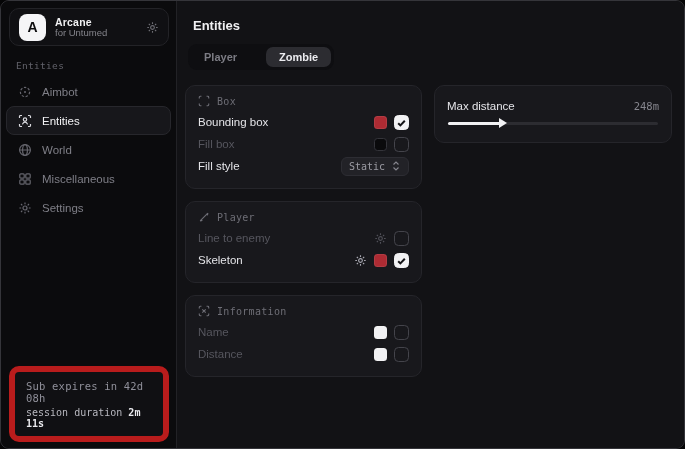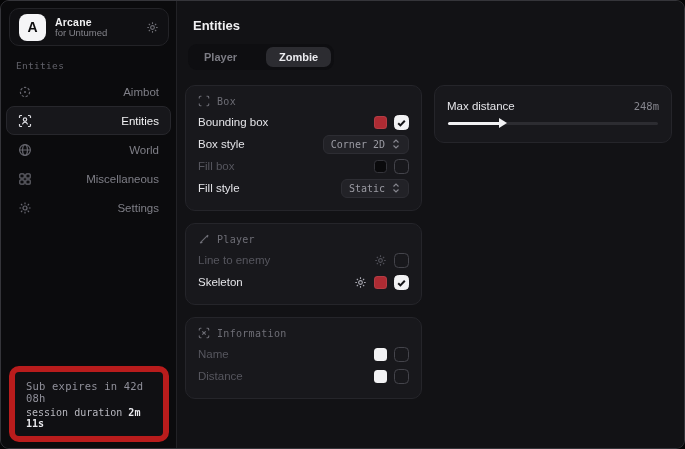--- a/index.html
+++ b/index.html
@@ -16,21 +16,21 @@
   .brand-text { flex:1; line-height:1.15; }
   .brand-title { font-size:10.5px; font-weight:700; color:#f0f0f2; letter-spacing:.2px;}
   .brand-sub { font-size:9.5px; color:#84848b; }
   .icon { display:inline-flex; align-items:center; justify-content:center; }
   .hdr-gear { color:#6c6c73; }
 
   .cat-label { font-family:"DejaVu Sans Mono", monospace; font-size:9.5px; color:#62626a;
                margin:14px 0 6px 15px; letter-spacing:.3px; }
   .menu { padding:0 5px; display:flex; flex-direction:column; }
   .menu-item { height:29px; display:flex; align-items:center; gap:10px; padding:0 11px;
-               border-radius:8px; color:#7f7f87; font-size:11.5px; cursor:default; border:1px solid transparent;justify-content:space-between; }
+               border-radius:8px; color:#7f7f87; font-size:11.5px; cursor:default; border:1px solid transparent; }
   .menu-item .icon { color:#66666e; }
   .menu-item.active { background:#17171b; border-color:#27272c; color:#f2f2f4; }
   .menu-item.active .icon { color:#d9d9de; }
 
   .sub-card { position:absolute; left:8px; right:7px; bottom:6px; background:#101013;
               border:6px solid #b91c1c; border-radius:10px; padding:8px 11px 7px; }
   .sub-line1 { font-family:"DejaVu Sans Mono", monospace; font-size:10.5px; color:#90909a; letter-spacing:.2px; }
   .sub-line2 { margin-top:3px; font-family:"DejaVu Sans Mono", monospace; font-size:10px; color:#b9b9c0; }
   .sub-line2 b { color:#eaeaee; font-weight:700; }
 
@@ -232,31 +232,20 @@
             <span class="row-label">Bounding box</span>
             <span class="controls">
               <span class="swatch" style="background: rgb(173, 43, 51);"></span>
               <span class="checkbox checked">
                   <svg width="11" height="11" viewBox="0 0 11 11">
                     <use href="#i-check"></use>
                   </svg>
                 </span>
             </span>
           </div>
-          <div class="row">
-            <span class="row-label">Box style</span>
-            <span class="dropdown">
-              <span>Corner 2D</span>
-              <span class="icon">
-                  <svg width="10" height="12" viewBox="0 0 12 14">
-                    <use href="#i-updown"></use>
-                  </svg>
-                </span>
-            </span>
-          </div>
           <div class="row dim">
             <span class="row-label">Fill box</span>
             <span class="controls">
               <span class="swatch" style="border-color: rgb(52, 52, 58); background: rgb(10, 10, 12);"></span>
               <span class="checkbox"></span>
             </span>
           </div>
           <div class="row">
             <span class="row-label">Fill style</span>
             <span class="dropdown">

